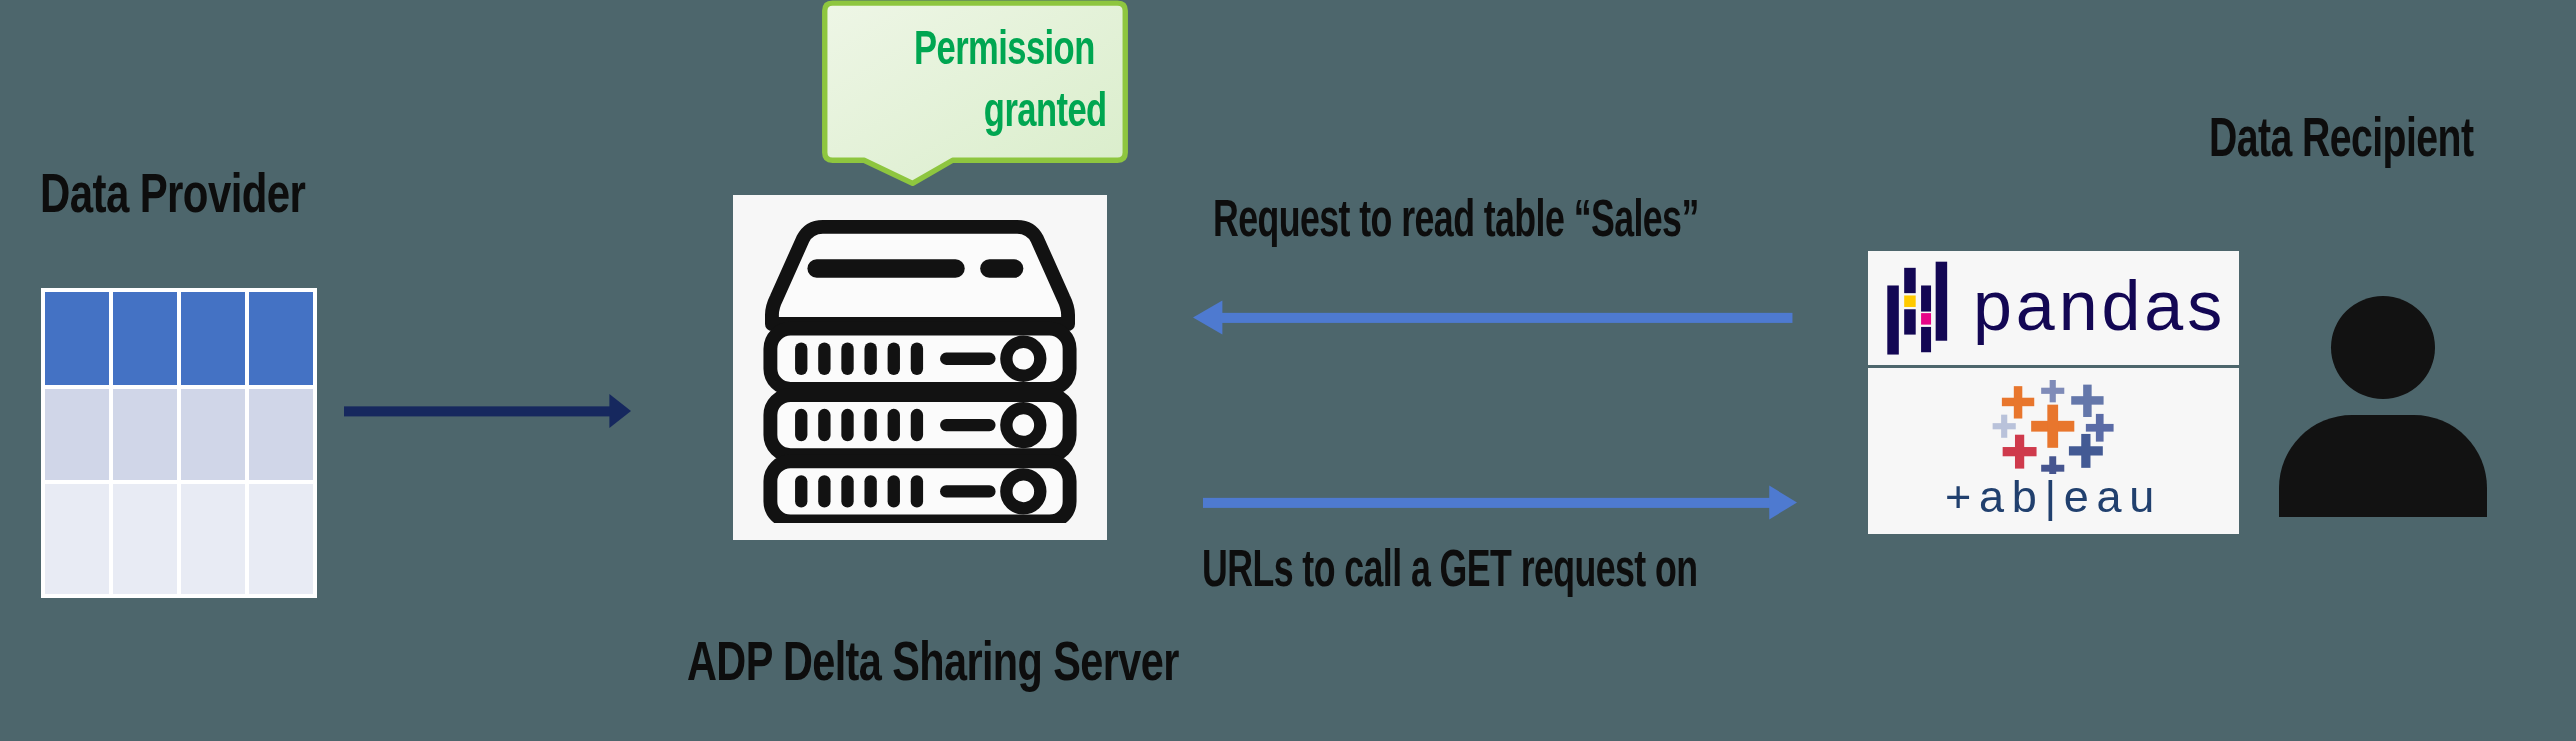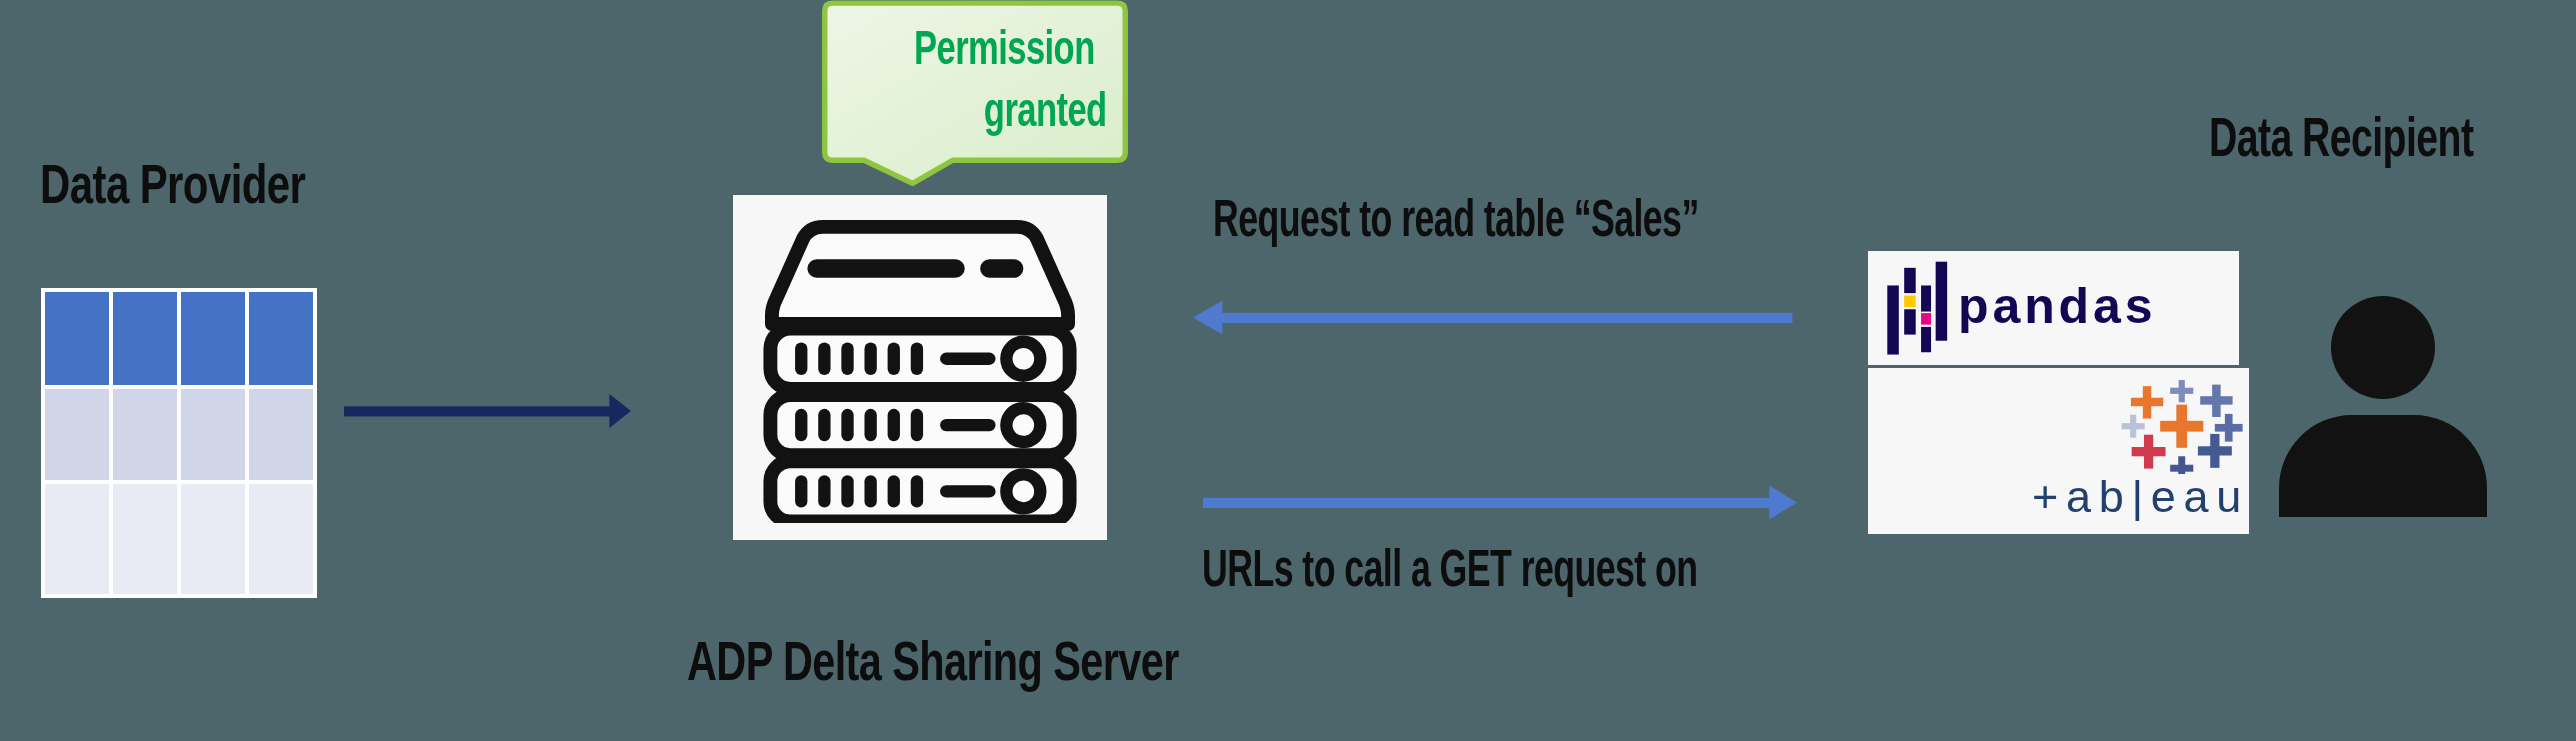--- a/index.html
+++ b/index.html
@@ -14,33 +14,33 @@
   
   .table-frame{position:absolute;left:41px;top:288px;width:276px;height:310px;background:#ffffff;box-sizing:border-box;padding:3.9px;}
   .table-grid{display:grid;width:100%;height:100%;grid-template-columns:repeat(4,1fr);grid-template-rows:93px 91px auto;gap:3.9px;}
   
   .server-box{left:733px;top:195px;width:374px;height:345px;background:var(--box-white);display:flex;align-items:center;justify-content:center;}
   
   .bubble-text{left:820px;top:17px;width:310px;font-size:48px;line-height:62px;font-weight:bold;text-align:right;color:var(--bubble-text);letter-spacing:-0.8px;}
   
   .logo-box{position:absolute;background:var(--box-white);display:flex;align-items:center;}
   .pandas-box{left:1868px;top:251px;width:371px;height:114px;}
-  .tableau-box{left:1868px;top:368px;width:371px;height:166px;flex-direction:column;justify-content:flex-start;align-items:flex-end;padding-left:10px;}
-  .pandas-word{font-size:50px;font-weight:700;color:var(--pandas-navy);letter-spacing:3.9px;margin-left:7px;margin-top:-4.6px;}
+  .tableau-box{left:1868px;top:368px;width:371px;height:166px;flex-direction:column;justify-content:flex-start;align-items:center;}
+  .pandas-word{font-size:70px;font-weight:400;color:var(--pandas-navy);letter-spacing:3.9px;margin-left:22px;margin-top:-4.6px;}
   .tableau-word{font-size:45px;font-weight:500;color:var(--tableau-navy);letter-spacing:7.7px;line-height:46px;}
   
   .person-head{left:2331px;top:296px;width:104px;height:103px;background:var(--icon-black);border-radius:50%;}
   .person-body{left:2279px;top:415px;width:208px;height:102px;background:var(--icon-black);border-radius:73px 73px 0 0;}
 </style>
 </head>
 <body>
 
 <div class="canvas">
 
-  <div class="lbl" style="left:40px;top:154px"><span class="cond">Data Provider</span></div>
+  <div class="lbl" style="left:40px;top:163px"><span class="cond">Data Provider</span></div>
 
   <div class="table-frame">
     <div class="table-grid">
         <div style="background: rgb(68, 114, 196);"></div>
         <div style="background: rgb(68, 114, 196);"></div>
         <div style="background: rgb(68, 114, 196);"></div>
         <div style="background: rgb(68, 114, 196);"></div>
         <div style="background: rgb(208, 214, 232);"></div>
         <div style="background: rgb(208, 214, 232);"></div>
         <div style="background: rgb(208, 214, 232);"></div>

